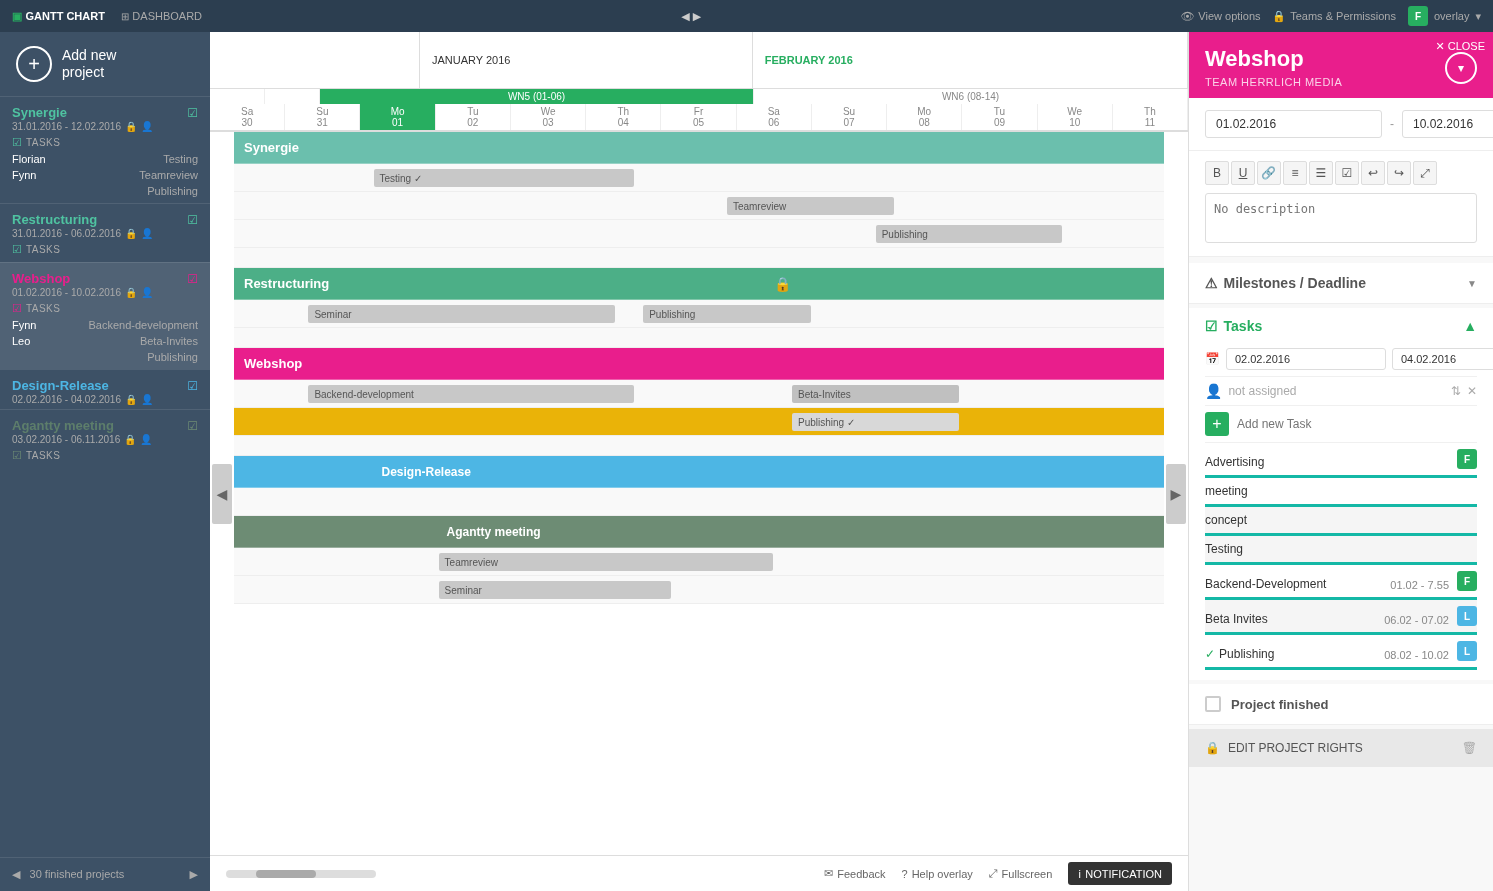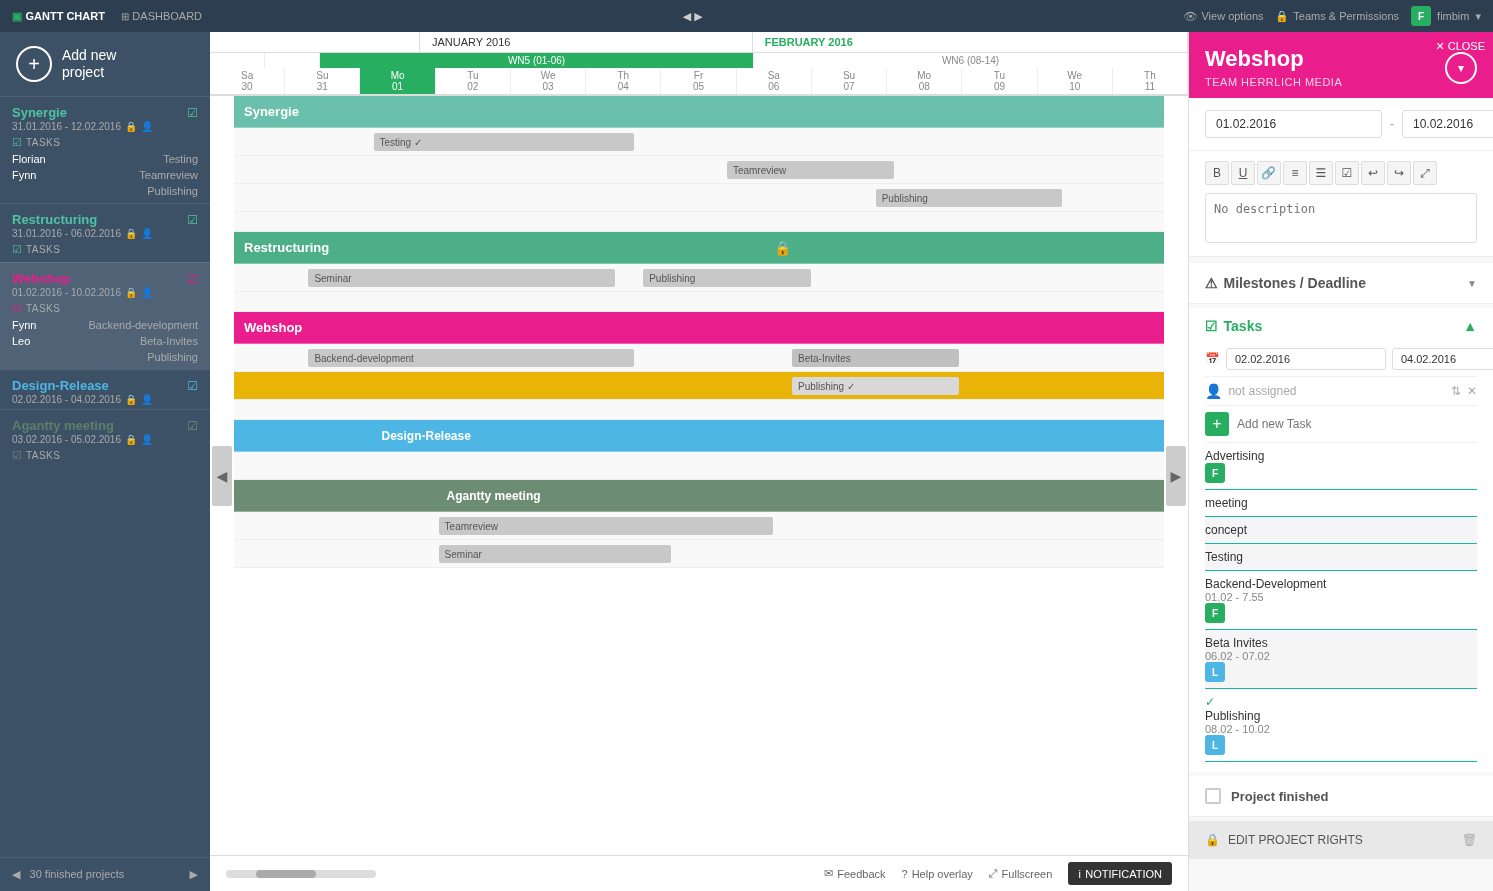--- a/index.html
+++ b/index.html
@@ -41,21 +41,21 @@
     .task-sub { display: flex; justify-content: space-between; padding: 2px 0; font-size: 11px; color: #ccc; }
     .task-sub-name { color: #fff; }
     .task-sub-assignee { color: #aaa; }
 
     .sidebar-footer { padding: 10px 12px; border-top: 1px solid rgba(255,255,255,0.1); font-size: 11px; color: #aaa; }
 
     
     .gantt-area { flex: 1; overflow: hidden; display: flex; flex-direction: column; background: #fff; }
     .gantt-header { background: #fff; border-bottom: 1px solid #ddd; }
     .month-row { display: flex; border-bottom: 1px solid #ddd; }
-    .month-block { padding: 4px 12px; font-size: 11px; color: #333; border-right: 1px solid #ddd; }
+    .month-block { padding: 22px 12px; font-size: 11px; color: #333; border-right: 1px solid #ddd; }
     .month-block.feb { color: #27ae60; font-weight: bold; }
     .week-row { display: flex; }
     .week-block { font-size: 10px; color: #888; text-align: center; border-right: 1px solid #eee; flex: 1; padding: 2px 0; }
     .week-block.current { background: #27ae60; color: #fff; }
     .day-row { display: flex; border-bottom: 1px solid #ddd; }
     .day-cell { text-align: center; font-size: 10px; color: #888; border-right: 1px solid #eee; padding: 2px 0; flex: 1; }
 
     
     .bottom-bar { height: 36px; background: #fff; border-top: 1px solid #ddd; display: flex; align-items: center; justify-content: space-between; padding: 0 16px; }
     .bottom-right { display: flex; align-items: center; gap: 16px; font-size: 11px; color: #666; }
@@ -90,21 +90,21 @@
 
     .task-assign-row { display: flex; align-items: center; gap: 6px; padding: 6px 0; border-bottom: 1px solid #f0f0f0; }
     .assign-icon { color: #aaa; font-size: 14px; }
     .assign-text { font-size: 12px; color: #aaa; flex: 1; }
     .assign-actions { display: flex; gap: 6px; }
 
     .add-task-row { display: flex; align-items: center; gap: 8px; padding: 6px 0; border-bottom: 1px solid #f0f0f0; }
     .add-task-plus { width: 24px; height: 24px; background: #27ae60; border-radius: 3px; display: flex; align-items: center; justify-content: center; color: #fff; font-size: 16px; cursor: pointer; }
     .add-task-input { flex: 1; border: none; font-size: 12px; color: #999; outline: none; background: transparent; }
 
-    .task-list-item { display: flex; align-items: flex-start; padding: 6px 0; border-bottom: 1px solid #14b8a6; font-size: 12px; flex-direction: column; }
+    .task-list-item { display: flex; align-items: flex-end; padding: 6px 0; border-bottom: 3px solid #14b8a6; font-size: 12px; }
     .task-list-item-name { flex: 1; color: #333; }
     .task-list-item-dates { color: #888; font-size: 11px; margin-right: 8px; }
     .task-badge { width: 20px; height: 20px; border-radius: 3px; display: flex; align-items: center; justify-content: center; color: #fff; font-size: 10px; font-weight: bold; }
     .task-badge.green { background: #27ae60; }
     .task-badge.blue { background: #4db6e4; }
     .task-check { color: #27ae60; margin-right: 4px; }
 
     .project-finished { display: flex; align-items: center; gap: 10px; padding: 12px 16px; background: #fff; margin-top: 4px; border-bottom: 1px solid #eee; }
     .finished-checkbox { width: 16px; height: 16px; border: 2px solid #ccc; border-radius: 2px; }
     .finished-label { font-size: 13px; font-weight: 600; color: #555; }
@@ -134,21 +134,21 @@
     <span style="cursor:pointer;display:flex;align-items:center;gap:4px;">
         <span>👁</span> 
         <span>View options</span>
       </span>
     <span style="cursor:pointer;display:flex;align-items:center;gap:4px;">
         <span>🔒</span> 
         <span>Teams &amp; Permissions</span>
       </span>
     <div class="top-bar-user">
       <div class="user-avatar">F</div>
-      <span>fimbim</span>
+      <span>overlay</span>
       <span>▾</span>
     </div>
   </div>
 </div>
 
 <div class="main-layout">
 
   <div class="sidebar">
     <div class="add-project-btn">
       <div class="add-btn-circle">+</div>
@@ -250,21 +250,21 @@
       </div>
 
       <div class="project-item">
         <div class="project-header">
           <span class="project-name agantty">Agantty meeting</span>
           <div class="project-icons">
             <span style="color:#6d8c74;font-size:12px;">☑</span>
           </div>
         </div>
         <div class="project-dates">
-          <span>03.02.2016 - 05.02.2016</span>
+          <span>03.02.2016 - 06.11.2016</span>
           <span>🔒</span>
           <span>👤</span>
         </div>
         <div class="tasks-row">
           <span style="color:#6d8c74;font-size:11px;">☑</span>
           <span class="tasks-label">TASKS</span>
         </div>
       </div>
 
     </div>

